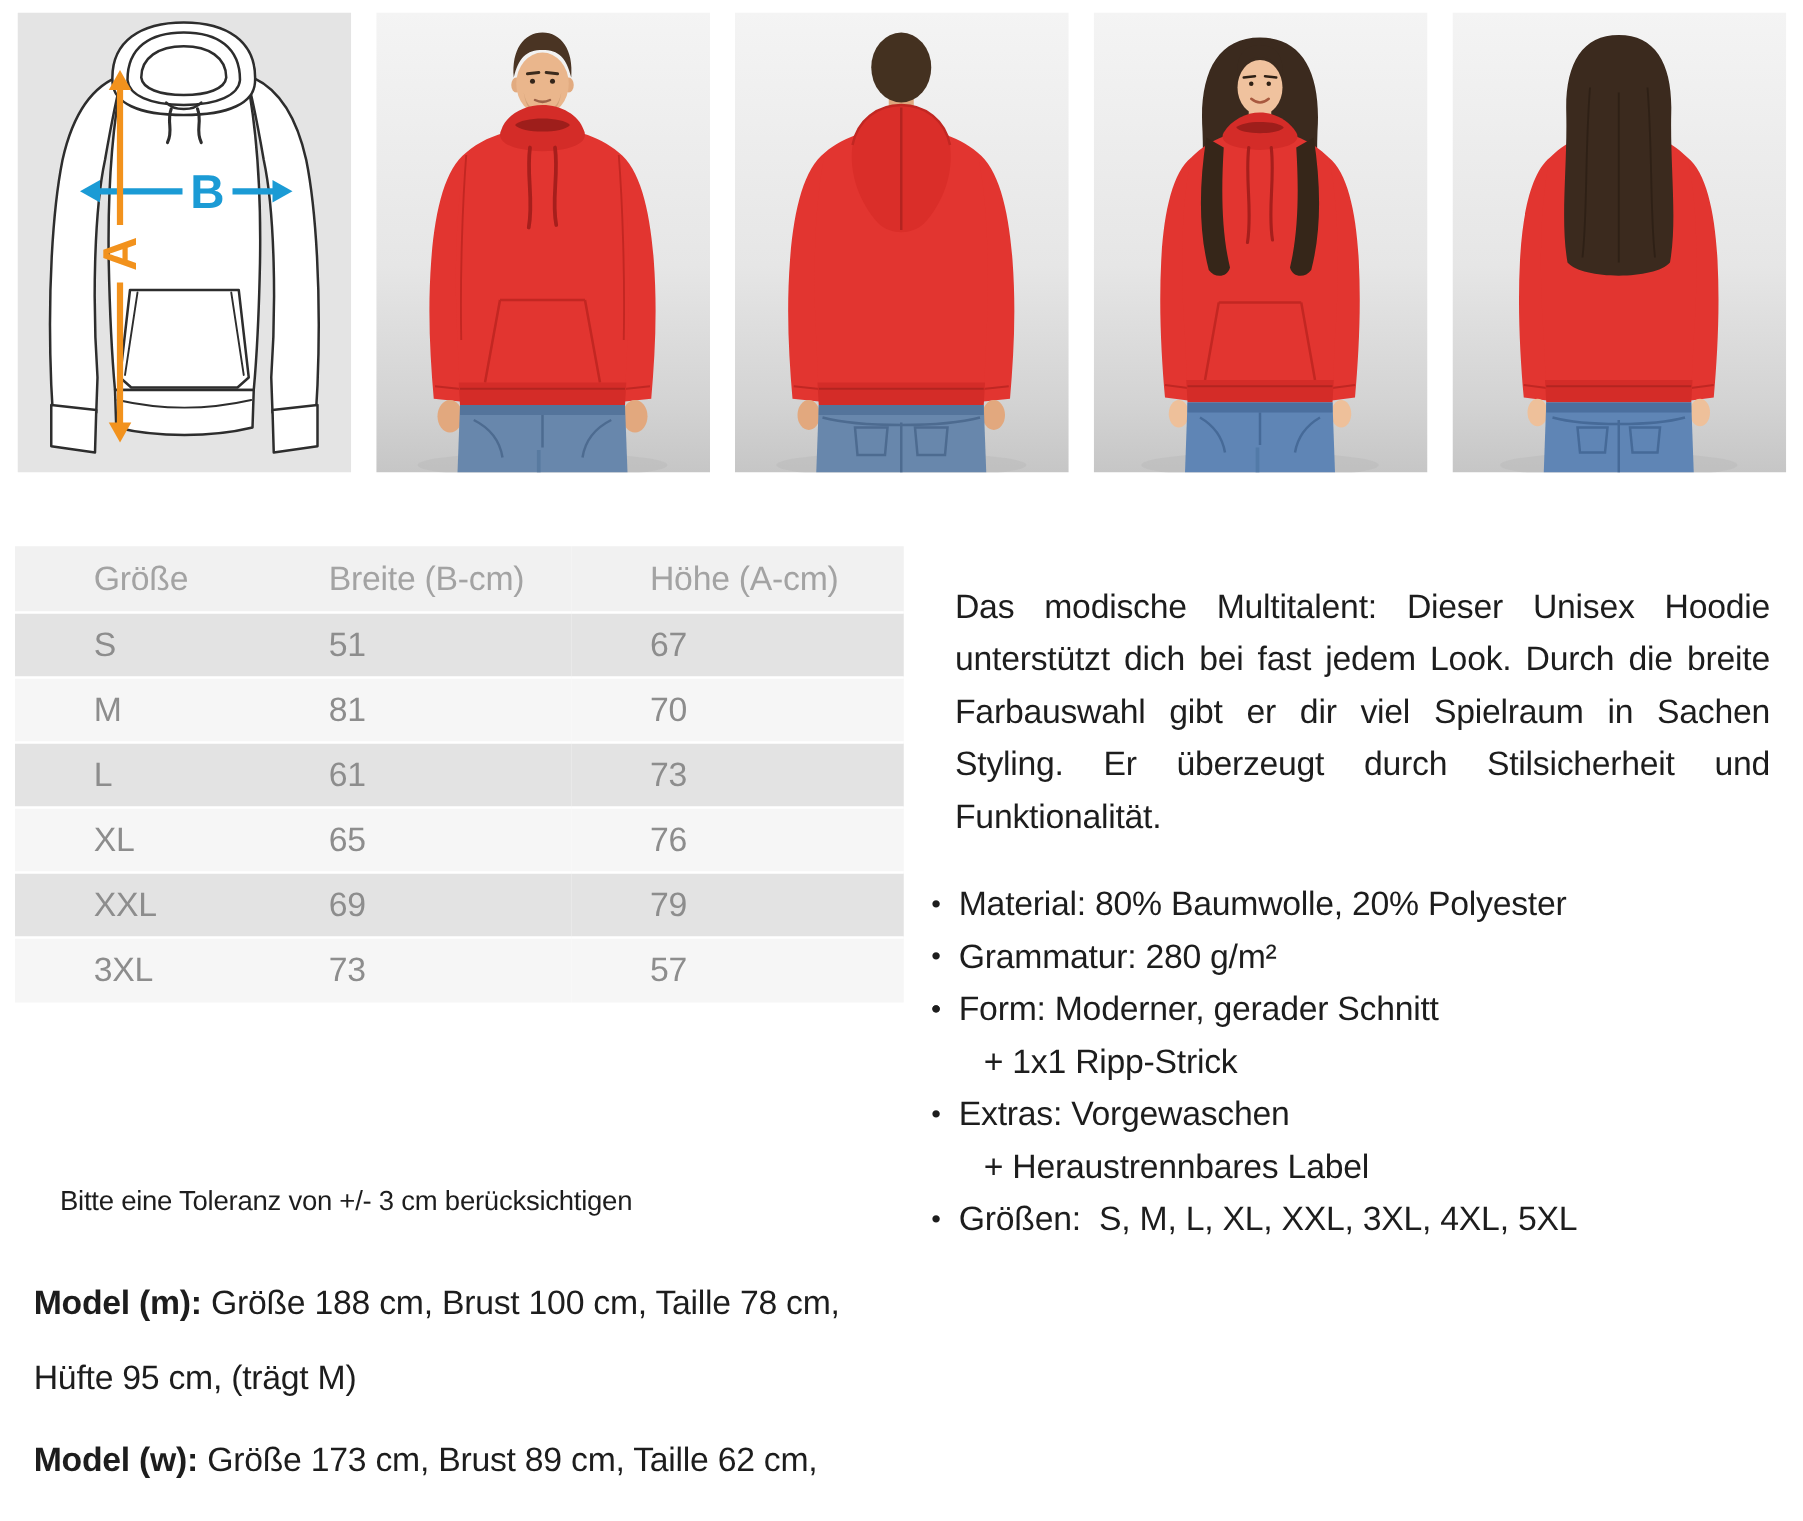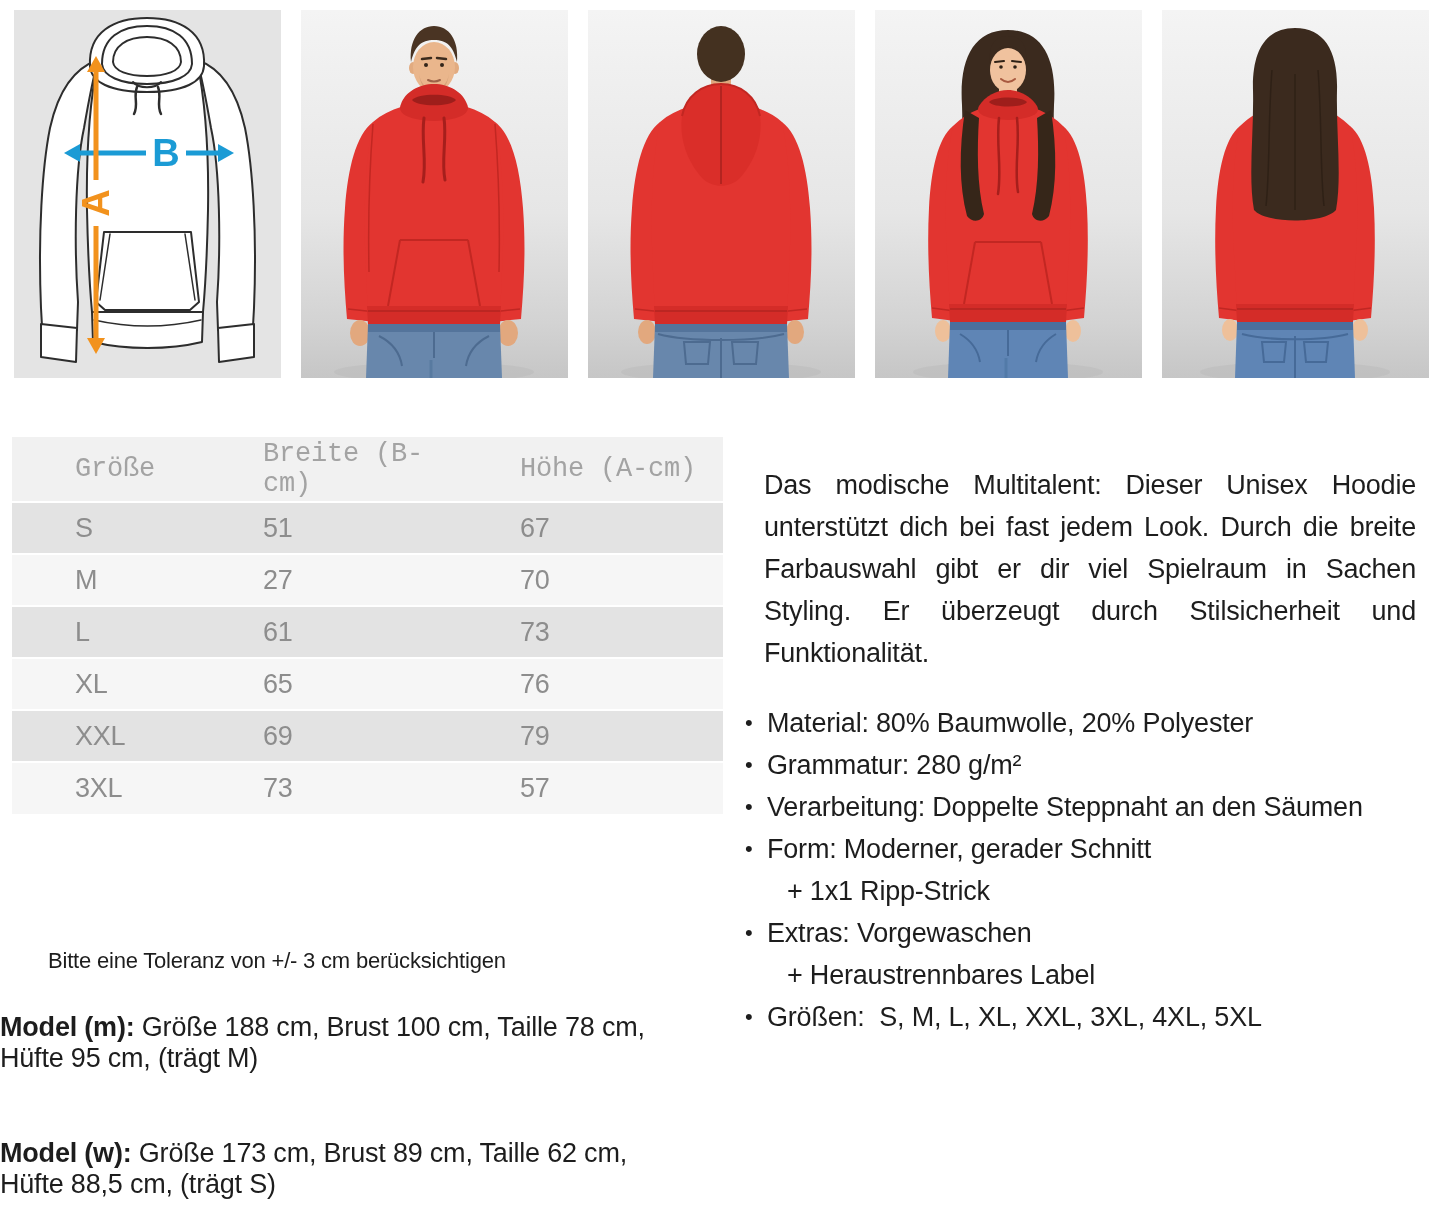--- a/index.html
+++ b/index.html
@@ -12,30 +12,30 @@
   .tile{width:267px;height:368px;flex:0 0 auto;}
   .tile svg{display:block;width:267px;height:368px;}
 
   
   .size-table-wrap{position:absolute;left:12px;top:437px;}
   table.size-table{border-collapse:collapse;width:711px;table-layout:fixed;}
   table.size-table th,table.size-table td{
     text-align:left;font-weight:normal;padding:0 0 0 63px;font-size:27px;letter-spacing:-0.2px;
   }
   table.size-table col.c1{width:188px;} table.size-table col.c2{width:257px;} table.size-table col.c3{width:266px;}
-  table.size-table thead tr{height:65px;background:#f1f1f1;font-family:Liberation Mono, monospace;}
+  table.size-table thead tr{height:53px;background:#f1f1f1;}
   table.size-table thead th{color:#a3a3a3;}
   table.size-table tbody tr{height:52px;border-top:2px solid #ffffff;}
   table.size-table tbody tr:nth-child(odd){background:#e3e3e3;}
   table.size-table tbody tr:nth-child(even){background:#f6f6f6;}
   table.size-table tbody td{color:#8d8d8d;}
 
   
   .tolerance-note{position:absolute;left:12px;top:948px;font-size:22px;letter-spacing:-0.2px;margin-left:36px;}
-  .model-note{position:absolute;left:0;width:672px;font-size:27px;line-height:31px;letter-spacing:-0.2px;}
+  .model-note{position:absolute;left:27px;width:672px;font-size:27px;line-height:60px;letter-spacing:-0.2px;}
   .model-note .lbl{font-weight:bold;}
   #model-m{top:1012px;}
   #model-w{top:1138px;}
 
   
   .desc{position:absolute;left:748px;top:448px;width:684px;}
   .desc-intro{font-size:27px;line-height:42px;text-align:justify;letter-spacing:-0.2px;margin:16px;}
   ul.spec-list{list-style:none;margin:28px 0 0 0;padding:0;}
   .bullet-item{position:relative;padding-left:19px;font-size:27px;line-height:42px;letter-spacing:-0.2px;}
   .bullet-item .dot{position:absolute;left:-3px;top:0;font-size:22px;}
@@ -254,21 +254,21 @@
       </thead>
       <tbody id="size-rows">
     <tr class="size-row">
       <td>S</td>
       <td>51</td>
       <td>67</td>
     </tr>
 
     <tr class="size-row">
       <td>M</td>
-      <td>27</td>
+      <td>81</td>
       <td>70</td>
     </tr>
 
     <tr class="size-row">
       <td>L</td>
       <td>61</td>
       <td>73</td>
     </tr>
 
     <tr class="size-row">
@@ -313,21 +313,21 @@
       <span class="dot">•</span><span class="bullet-text">Material: 80% Baumwolle, 20% Polyester</span>
       
     </li>
 
     <li class="bullet-item">
       <span class="dot">•</span><span class="bullet-text">Grammatur: 280 g/m²</span>
       
     </li>
 
     <li class="bullet-item">
-      <span class="dot">•</span><span class="bullet-text">Verarbeitung: Doppelte Steppnaht an den Säumen</span>
+      <span class="dot">•</span>
       
     </li>
 
     <li class="bullet-item">
       <span class="dot">•</span><span class="bullet-text">Form: Moderner, gerader Schnitt</span>
       <span class="sub-line">+ 1x1 Ripp-Strick</span>
     </li>
 
     <li class="bullet-item">
       <span class="dot">•</span><span class="bullet-text">Extras: Vorgewaschen</span>

